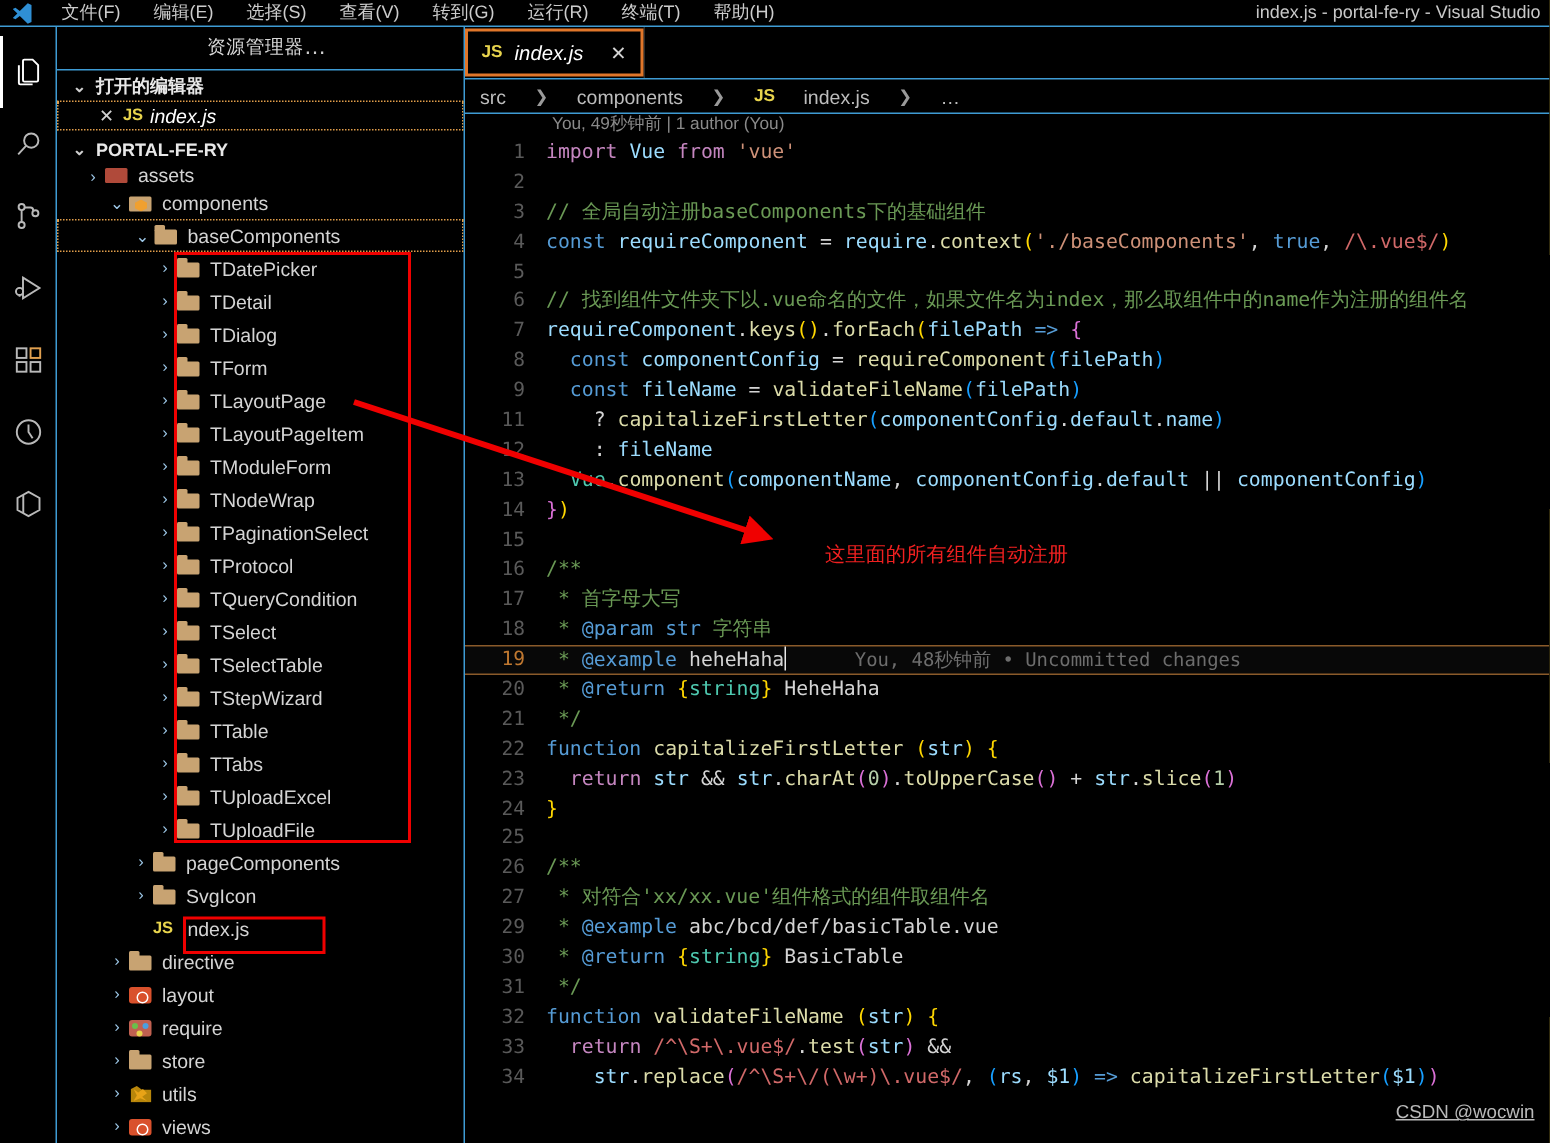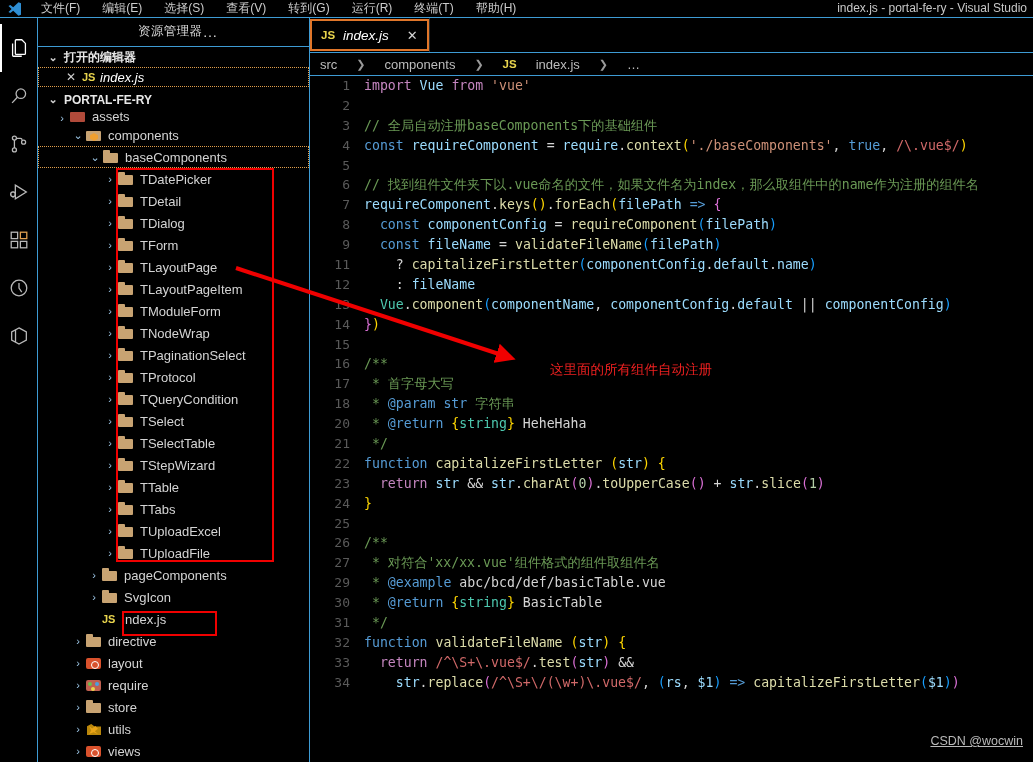--- a/index.html
+++ b/index.html
@@ -526,38 +526,40 @@
         <span class="bc-sep">❯</span>
         <span>components</span>
         <span class="bc-sep">❯</span>
         <span class="bc-js">JS</span>
         <span>index.js</span>
         <span class="bc-sep">❯</span>
         <span>…</span>
       </div>
 
       <div class="code-area">
+        <div class="blame-head">You, 49秒钟前 | 1 author (You)</div>
         <div class="code-lines" id="code-container">
             <div class="cl"><span class="ln">1</span><span class="txt"><span class="c-kw2">import</span> <span class="c-var">Vue</span> <span class="c-kw2">from</span> <span class="c-str">'vue'</span></span></div>
             <div class="cl"><span class="ln">2</span><span class="txt"></span></div>
             <div class="cl"><span class="ln">3</span><span class="txt"><span class="c-cmt">// 全局自动注册baseComponents下的基础组件</span></span></div>
             <div class="cl"><span class="ln">4</span><span class="txt"><span class="c-kw">const</span> <span class="c-var">requireComponent</span> <span class="c-op">=</span> <span class="c-var">require</span><span class="c-op">.</span><span class="c-fn">context</span><span class="c-paren1">(</span><span class="c-str">'./baseComponents'</span><span class="c-op">,</span> <span class="c-kw">true</span><span class="c-op">,</span> <span class="c-rgx">/\.vue$/</span><span class="c-paren1">)</span></span></div>
             <div class="cl"><span class="ln">5</span><span class="txt"></span></div>
             <div class="cl"><span class="ln">6</span><span class="txt"><span class="c-cmt">// 找到组件文件夹下以.vue命名的文件，如果文件名为index，那么取组件中的name作为注册的组件名</span></span></div>
             <div class="cl"><span class="ln">7</span><span class="txt"><span class="c-var">requireComponent</span><span class="c-op">.</span><span class="c-fn">keys</span><span class="c-paren1">()</span><span class="c-op">.</span><span class="c-fn">forEach</span><span class="c-paren1">(</span><span class="c-var">filePath</span> <span class="c-kw">=&gt;</span> <span class="c-paren2">{</span></span></div>
             <div class="cl"><span class="ln">8</span><span class="txt">  <span class="c-kw">const</span> <span class="c-var">componentConfig</span> <span class="c-op">=</span> <span class="c-fn">requireComponent</span><span class="c-paren3">(</span><span class="c-var">filePath</span><span class="c-paren3">)</span></span></div>
             <div class="cl"><span class="ln">9</span><span class="txt">  <span class="c-kw">const</span> <span class="c-var">fileName</span> <span class="c-op">=</span> <span class="c-fn">validateFileName</span><span class="c-paren3">(</span><span class="c-var">filePath</span><span class="c-paren3">)</span></span></div>
             <div class="cl"><span class="ln">11</span><span class="txt">    <span class="c-op">?</span> <span class="c-fn">capitalizeFirstLetter</span><span class="c-paren3">(</span><span class="c-var">componentConfig</span><span class="c-op">.</span><span class="c-var">default</span><span class="c-op">.</span><span class="c-var">name</span><span class="c-paren3">)</span></span></div>
             <div class="cl"><span class="ln">12</span><span class="txt">    <span class="c-op">:</span> <span class="c-var">fileName</span></span></div>
             <div class="cl"><span class="ln">13</span><span class="txt">  <span class="c-type">Vue</span><span class="c-op">.</span><span class="c-fn">component</span><span class="c-paren3">(</span><span class="c-var">componentName</span><span class="c-op">,</span> <span class="c-var">componentConfig</span><span class="c-op">.</span><span class="c-var">default</span> <span class="c-op">||</span> <span class="c-var">componentConfig</span><span class="c-paren3">)</span></span></div>
             <div class="cl"><span class="ln">14</span><span class="txt"><span class="c-paren2">}</span><span class="c-paren1">)</span></span></div>
             <div class="cl"><span class="ln">15</span><span class="txt"></span></div>
             <div class="cl"><span class="ln">16</span><span class="txt"><span class="c-doc">/**</span></span></div>
             <div class="cl"><span class="ln">17</span><span class="txt"><span class="c-doc"> * 首字母大写</span></span></div>
             <div class="cl"><span class="ln">18</span><span class="txt"><span class="c-doc"> * </span><span class="c-docp">@param</span> <span class="c-docp">str</span> <span class="c-doc">字符串</span></span></div>
+            <div class="cl cur"><span class="ln">19</span><span class="txt"><span class="c-doc"> * </span><span class="c-docp">@example</span> <span class="c-plain">heheHaha</span><span class="cursor-bar"></span><span class="blame-inline">      You, 48秒钟前 • Uncommitted changes</span></span></div>
             <div class="cl"><span class="ln">20</span><span class="txt"><span class="c-doc"> * </span><span class="c-docp">@return</span> <span class="c-paren1">{</span><span class="c-type">string</span><span class="c-paren1">}</span> <span class="c-plain">HeheHaha</span></span></div>
             <div class="cl"><span class="ln">21</span><span class="txt"><span class="c-doc"> */</span></span></div>
             <div class="cl"><span class="ln">22</span><span class="txt"><span class="c-kw">function</span> <span class="c-fn">capitalizeFirstLetter</span> <span class="c-paren1">(</span><span class="c-var">str</span><span class="c-paren1">)</span> <span class="c-paren1">{</span></span></div>
             <div class="cl"><span class="ln">23</span><span class="txt">  <span class="c-kw2">return</span> <span class="c-var">str</span> <span class="c-op">&amp;&amp;</span> <span class="c-var">str</span><span class="c-op">.</span><span class="c-fn">charAt</span><span class="c-paren2">(</span><span class="c-num">0</span><span class="c-paren2">)</span><span class="c-op">.</span><span class="c-fn">toUpperCase</span><span class="c-paren2">()</span> <span class="c-op">+</span> <span class="c-var">str</span><span class="c-op">.</span><span class="c-fn">slice</span><span class="c-paren2">(</span><span class="c-num">1</span><span class="c-paren2">)</span></span></div>
             <div class="cl"><span class="ln">24</span><span class="txt"><span class="c-paren1">}</span></span></div>
             <div class="cl"><span class="ln">25</span><span class="txt"></span></div>
             <div class="cl"><span class="ln">26</span><span class="txt"><span class="c-doc">/**</span></span></div>
             <div class="cl"><span class="ln">27</span><span class="txt"><span class="c-doc"> * 对符合'xx/xx.vue'组件格式的组件取组件名</span></span></div>
             <div class="cl"><span class="ln">29</span><span class="txt"><span class="c-doc"> * </span><span class="c-docp">@example</span> <span class="c-plain">abc/bcd/def/basicTable.vue</span></span></div>
             <div class="cl"><span class="ln">30</span><span class="txt"><span class="c-doc"> * </span><span class="c-docp">@return</span> <span class="c-paren1">{</span><span class="c-type">string</span><span class="c-paren1">}</span> <span class="c-plain">BasicTable</span></span></div>

